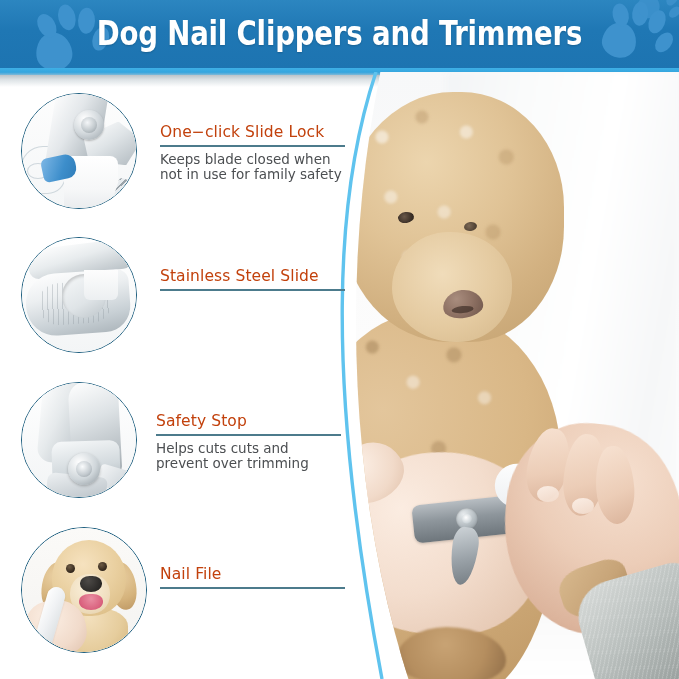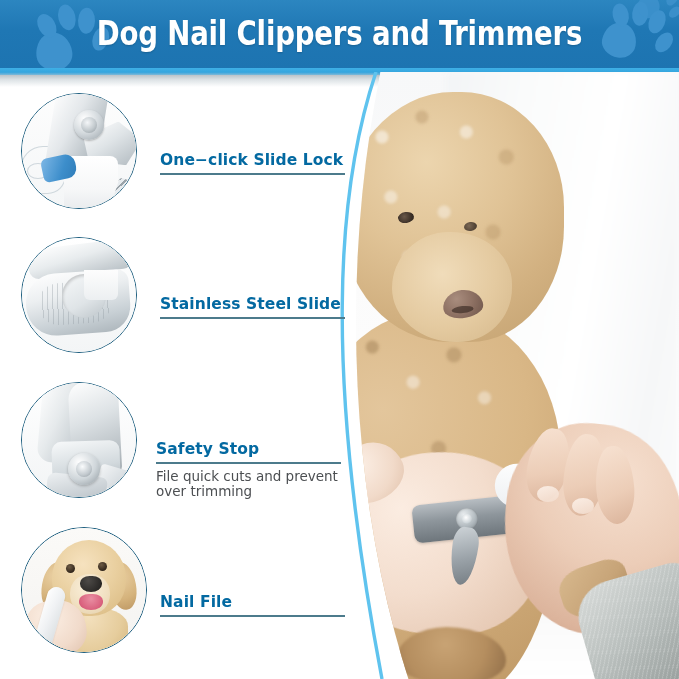--- a/index.html
+++ b/index.html
@@ -296,24 +296,23 @@
   .feature{position:absolute;left:0;}
   .fcircle{
     position:absolute;border-radius:50%;
     border:1.6px solid #1b5d7e;
     overflow:hidden;
     background:#fbfbfb;
     box-sizing:border-box;
   }
   .ftext{position:absolute;}
   .ftitle{
-    font-size:15.5px;font-weight:bold;color:#0369a1;
+    font-size:15.5px;font-weight:normal;color:#c2410c;
     letter-spacing:.1px;white-space:nowrap;
     font-family:"DejaVu Sans","Liberation Sans",sans-serif;
-    margin-top:28px;
   }
   .fline{
     height:1.6px;background:#4c7b8c;margin-top:4px;
   }
   .fdesc{
     margin-top:5px;font-size:13.5px;line-height:15.5px;color:#4c4f52;
     font-family:"DejaVu Sans","Liberation Sans",sans-serif;
   }
 
   
@@ -556,20 +555,21 @@
       <span class="c1-arm"></span>
       <span class="c1-arm2"></span>
       <span class="c1-white"></span>
       <span class="c1-blue"></span>
       <span class="c1-spring"></span>
       <span class="c1-screw"></span>
     </div>
     <div class="ftext" style="left:160px;top:123px;width:185px;">
       <div class="ftitle">One−click Slide Lock</div>
       <div class="fline"></div>
+      <div class="fdesc">Keeps blade closed when not in use for family safety</div>
     </div>
   </div>
 
   <div class="feature">
     <div class="fcircle" style="left:21px;top:237px;width:116px;height:116px;">
       <span class="c2-bg"></span>
       <span class="c2-top"></span>
       <span class="c2-body"></span>
       <span class="c2-lines"></span>
       <span class="c2-hole"></span>
@@ -587,21 +587,21 @@
       <span class="c3-jawA"></span>
       <span class="c3-jawB"></span>
       <span class="c3-mid"></span>
       <span class="c3-tail"></span>
       <span class="c3-handle"></span>
       <span class="c3-screw"></span>
     </div>
     <div class="ftext" style="left:156px;top:412px;width:185px;">
       <div class="ftitle">Safety Stop</div>
       <div class="fline"></div>
-      <div class="fdesc">File quick cuts and prevent over trimming</div>
+      <div class="fdesc">Helps cuts cuts and prevent over trimming</div>
     </div>
   </div>
 
   <div class="feature">
     <div class="fcircle" style="left:21px;top:527px;width:126px;height:126px;">
       <span class="c4-bg"></span>
       <span class="gr-ear l"></span>
       <span class="gr-ear r"></span>
       <span class="gr-chest"></span>
       <span class="gr-head"></span>

